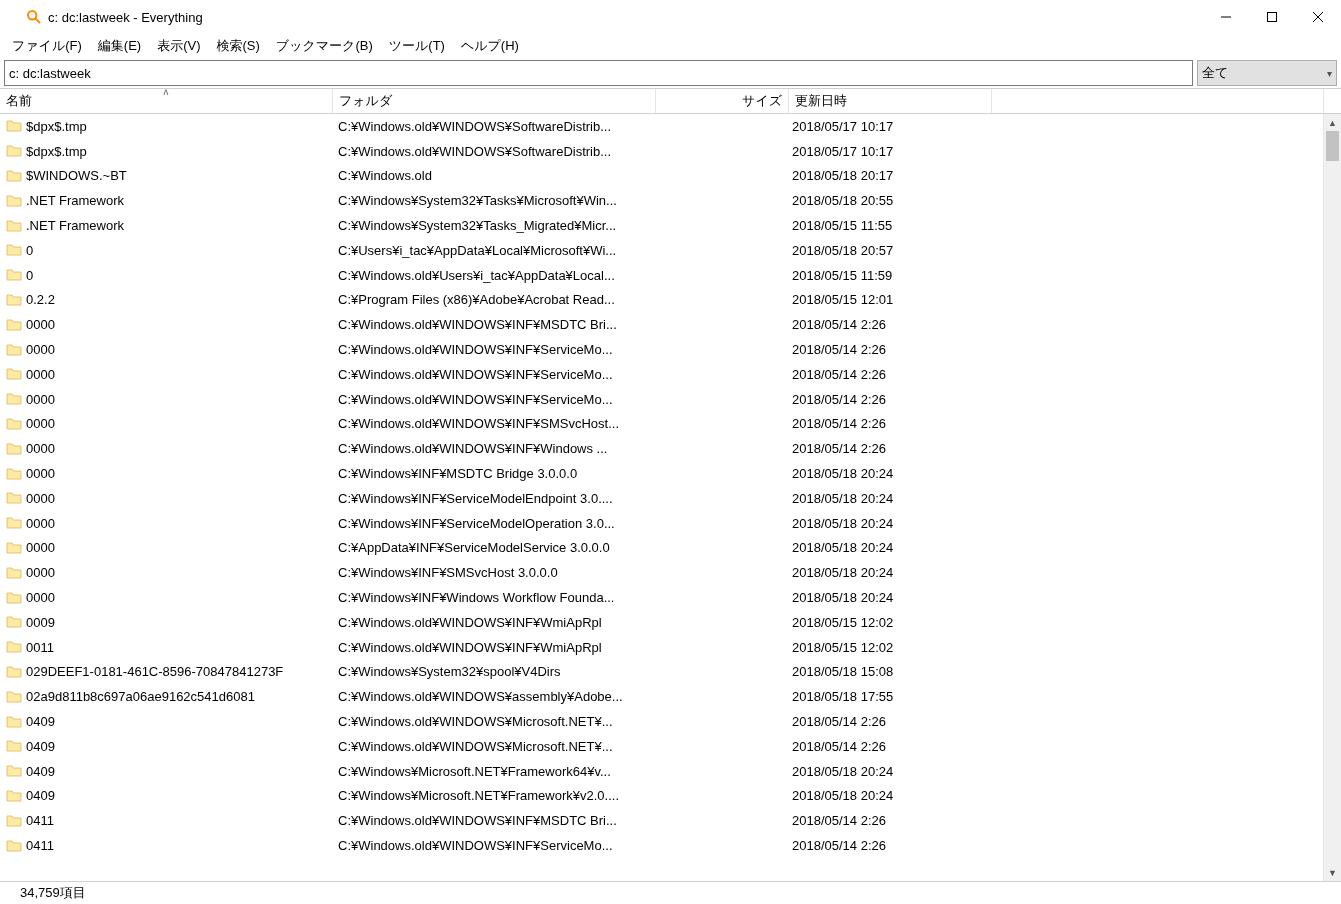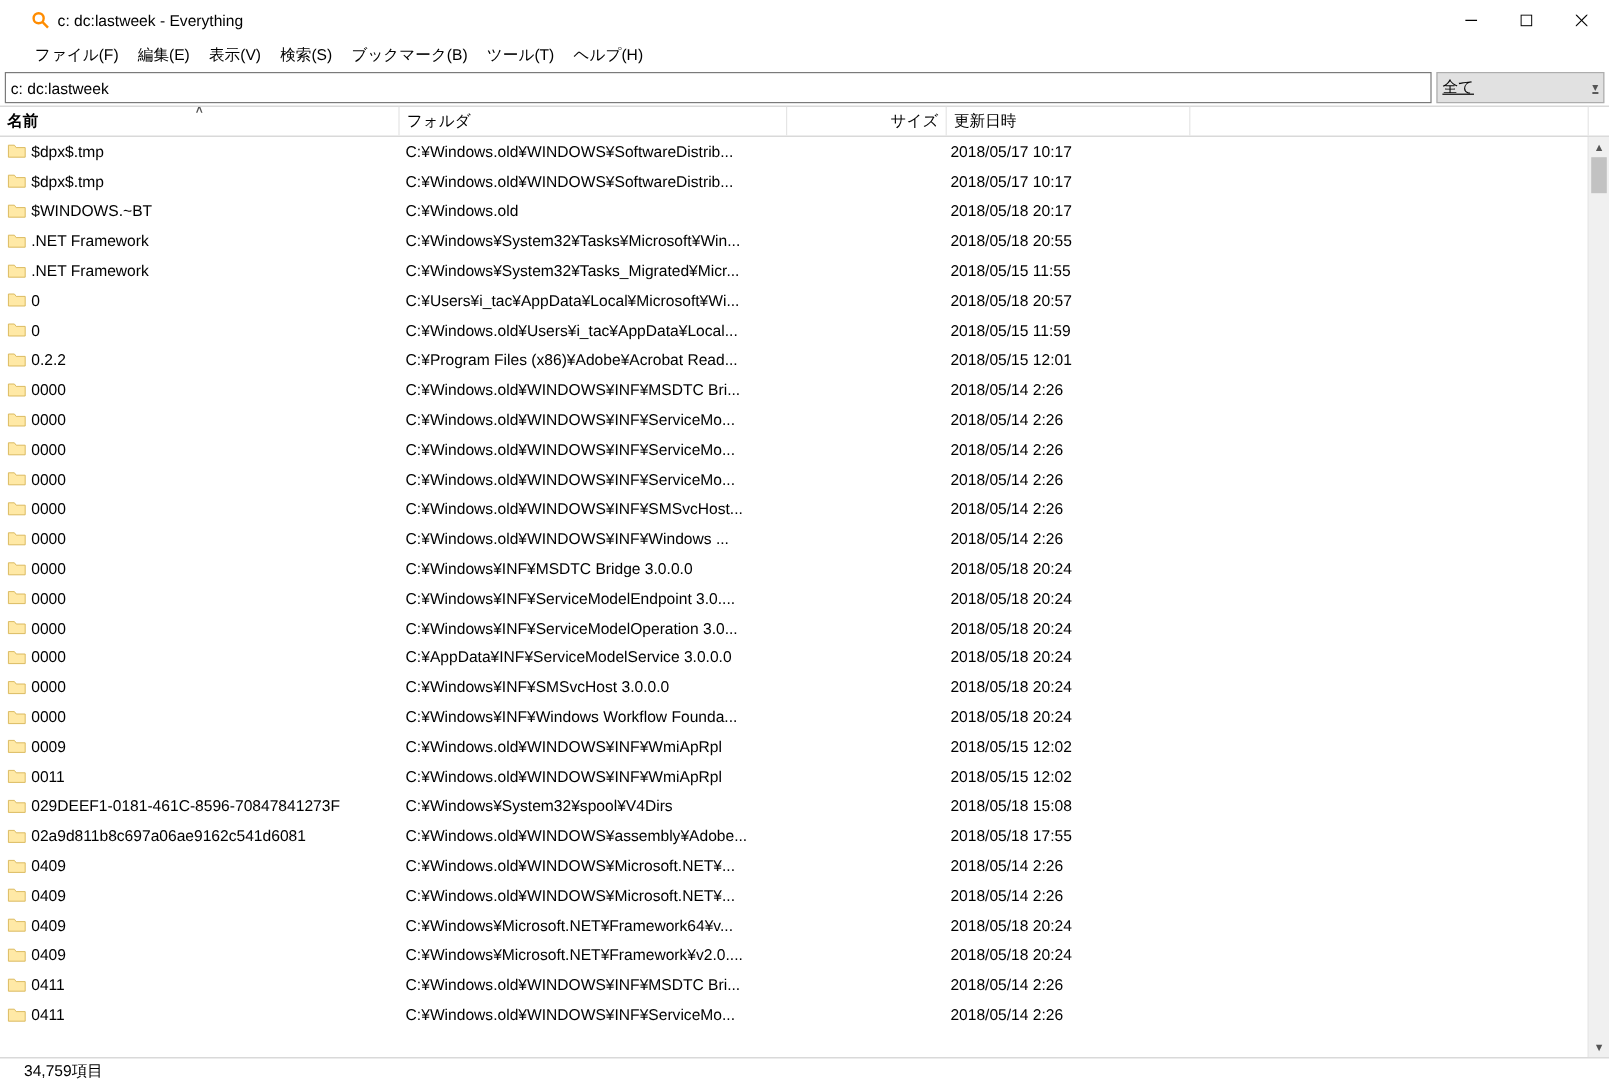--- a/index.html
+++ b/index.html
@@ -5,33 +5,33 @@
   html,body{margin:0;padding:0;height:100%;font-family:"Meiryo","Segoe UI",sans-serif;font-size:13px;color:#000;background:#fff;overflow:hidden;}
   .window{width:1341px;height:904px;display:flex;flex-direction:column;background:#fff;position:relative;}
   
   .titlebar{height:34px;display:flex;align-items:center;padding-left:26px;}
   .titlebar .app-icon{width:16px;height:16px;margin-right:6px;}
   .titlebar .title{flex:0 0 auto;font-size:13px;}
   .titlebar .spacer{flex:1 1 auto;}
   .winbtn{width:46px;height:30px;display:flex;align-items:center;justify-content:center;}
   .winbtn svg{stroke:#000;stroke-width:1;fill:none;}
   
-  .menubar{height:24px;display:flex;align-items:center;padding-left:21px;gap:0;}
+  .menubar{height:24px;display:flex;align-items:center;padding-left:4px;gap:0;}
   .menuitem{padding:2px 8px;font-size:13px;}
   
   .searchrow{height:26px;display:flex;align-items:stretch;padding:2px 4px 2px 4px;gap:4px;}
   .searchbox{flex:1 1 auto;border:1px solid #7a7a7a;padding:1px 4px;font-size:13px;font-family:inherit;outline:none;background:#fff;}
-  .filtersel{width:130px;border:1px solid #adadad;background:#e1e1e1;font-size:13px;font-family:inherit;padding:0 4px;display:flex;align-items:center;justify-content:space-between;text-decoration:underline;}
+  .filtersel{width:130px;border:1px solid #adadad;background:#e1e1e1;font-size:13px;font-family:inherit;padding:0 4px;display:flex;align-items:center;justify-content:space-between;}
   .filtersel .chev{font-size:10px;color:#555;}
   
   .headerrow{height:24px;display:flex;align-items:stretch;border-top:1px solid #d0d0d0;border-bottom:1px solid #d0d0d0;background:#fff;position:relative;}
   .hcell{display:flex;align-items:center;padding:0 6px;border-right:1px solid #e5e5e5;font-size:13px;overflow:hidden;white-space:nowrap;position:relative;}
   .hcell.size{justify-content:flex-end;}
   .sort-caret{position:absolute;top:-2px;left:50%;transform:translateX(-50%);font-size:10px;color:#555;}
-  .col-name{width:320px;flex:0 0 320px;font-weight:bold;}
+  .col-name{width:320px;flex:0 0 320px;}
   .col-folder{width:310px;flex:0 0 310px;}
   .col-size{width:120px;flex:0 0 120px;}
   .col-date{width:190px;flex:0 0 190px;}
   .col-fill{flex:1 1 auto;border-right:none;}
   .vscroll-space{width:17px;flex:0 0 17px;border-left:1px solid #e5e5e5;}
   
   .listwrap{flex:1 1 auto;display:flex;overflow:hidden;}
   .list{flex:1 1 auto;overflow:hidden;}
   .row{height:24.8px;display:flex;align-items:center;white-space:nowrap;}
   .cell{padding:0 6px;overflow:hidden;text-overflow:ellipsis;}

